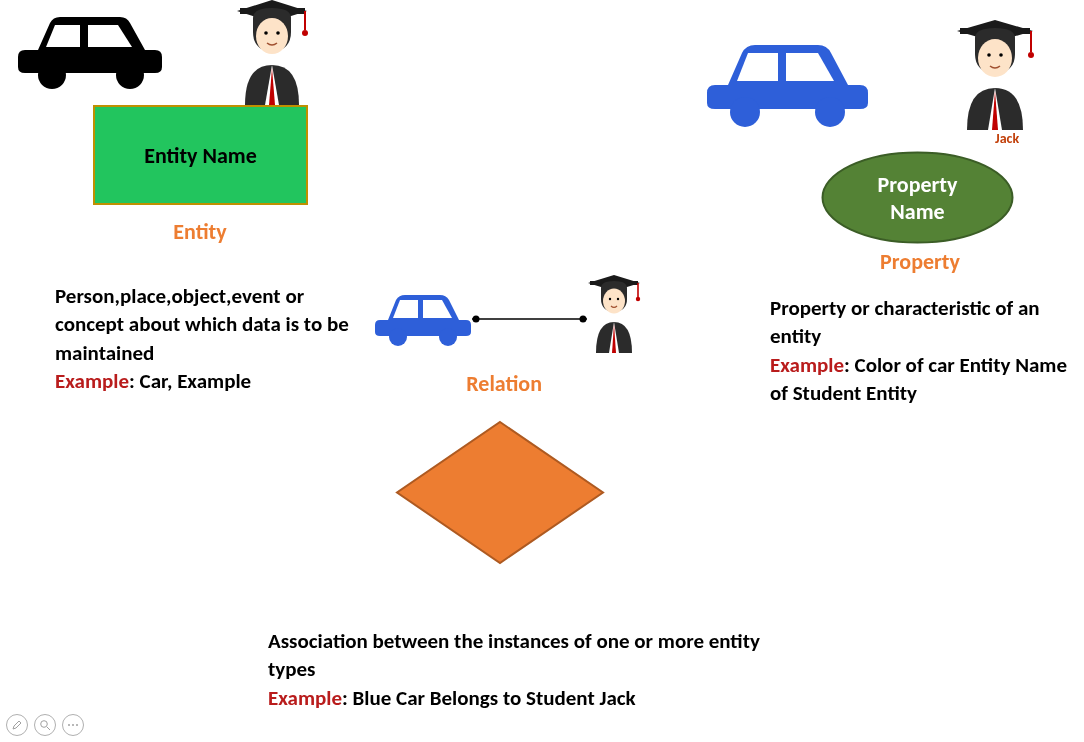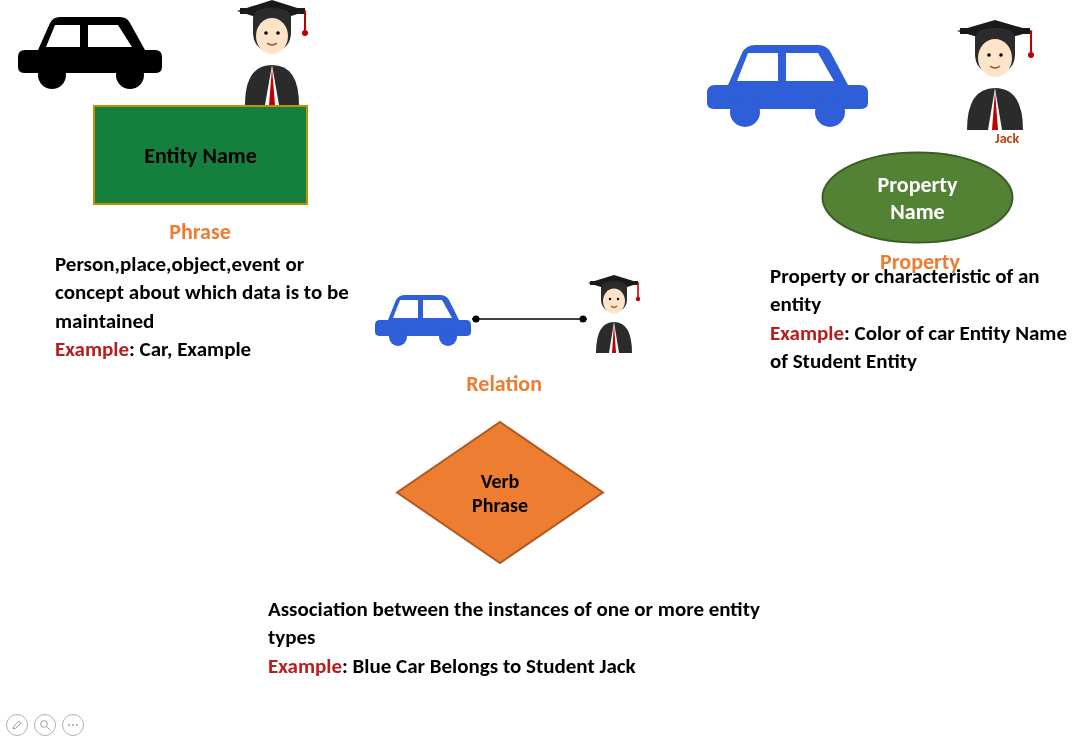--- a/index.html
+++ b/index.html
@@ -21,26 +21,27 @@
   .title-green {
     color: #c2410c;
     font-weight: bold;
     font-size: 14px;
   }
   .desc {
     font-size: 21px;
     font-weight: bold;
     color: #000;
     line-height: 1.35;
+    margin-top: 32px;
   }
   .example-label {
     color: #b91c1c;
   }
   .entity-box {
-    background: #15803d;
+    background: #22c55e;
     border: 2px solid #bf9000;
     display: flex;
     align-items: center;
     justify-content: center;
     font-weight: bold;
     font-size: 22px;
     color: #000;
   }
   .attr-ellipse {
     display: flex;
@@ -120,21 +121,21 @@
     <path d="M20 105 Q20 65 47 65 Q74 65 74 105 Z" fill="#2b2b2b"></path>
     <polygon points="47,65 40,105 54,105" fill="#fff"></polygon>
     <polygon points="47,68 44,105 50,105" fill="#c00000"></polygon>
   </svg>
 </div>
 
 <div class="abs entity-box" style="left:93px; top:105px; width:215px; height:100px;">
   <span>Entity Name</span>
 </div>
 
-<div class="abs title-orange" style="left:150px; top:218px; width:100px;">Phrase</div>
+<div class="abs title-orange" style="left:150px; top:218px; width:100px;">Entity</div>
 
 <div class="abs desc" style="left:55px; top:250px; width:310px;">
   <span>Person,place,object,event or concept about which data is to be maintained</span><br>
   <span class="example-label">Example</span><span>: Car, Example</span>
 </div>
 
 <div class="abs" style="left:700px; top:35px;">
   <svg width="175" height="95" viewBox="0 0 175 95">
     <g fill="#2e5fd9">
       <path d="M28 50 L42 18 Q46 10 55 10 L118 10 Q127 10 131 18 L148 50 L160 50 Q168 50 168 58 L168 68 Q168 74 160 74 L148 74 L30 74 L15 74 Q7 74 7 68 L7 58 Q7 50 15 50 Z"></path>
@@ -215,23 +216,20 @@
     <polygon points="34,49 32,78 36,78" fill="#c00000"></polygon>
   </svg>
 </div>
 
 <div class="abs title-orange" style="left:442px; top:370px; width:100px;text-align:right;">Relation</div>
 
 <div class="abs diamond" style="left:395px; top:420px;">
   <svg class="diamond-shape" viewBox="0 0 210 145">
     <polygon points="105,2 208,72.5 105,143 2,72.5" fill="#ed7d31" stroke="#ae5a21" stroke-width="2"></polygon>
   </svg>
-  <div class="diamond-text">
-    <span style="display:inline-block; width:90px;">Verb Phrase</span>
-  </div>
 </div>
 
 <div class="abs desc" style="left:268px; top:595px; width:500px;">
   <span>Association between the instances of one or more entity types</span><br>
   <span class="example-label">Example</span><span>: Blue Car Belongs to Student Jack</span>
 </div>
 
 <div class="toolbar">
   <div class="toolbar-btn">
     <svg width="12" height="12" viewBox="0 0 12 12">

